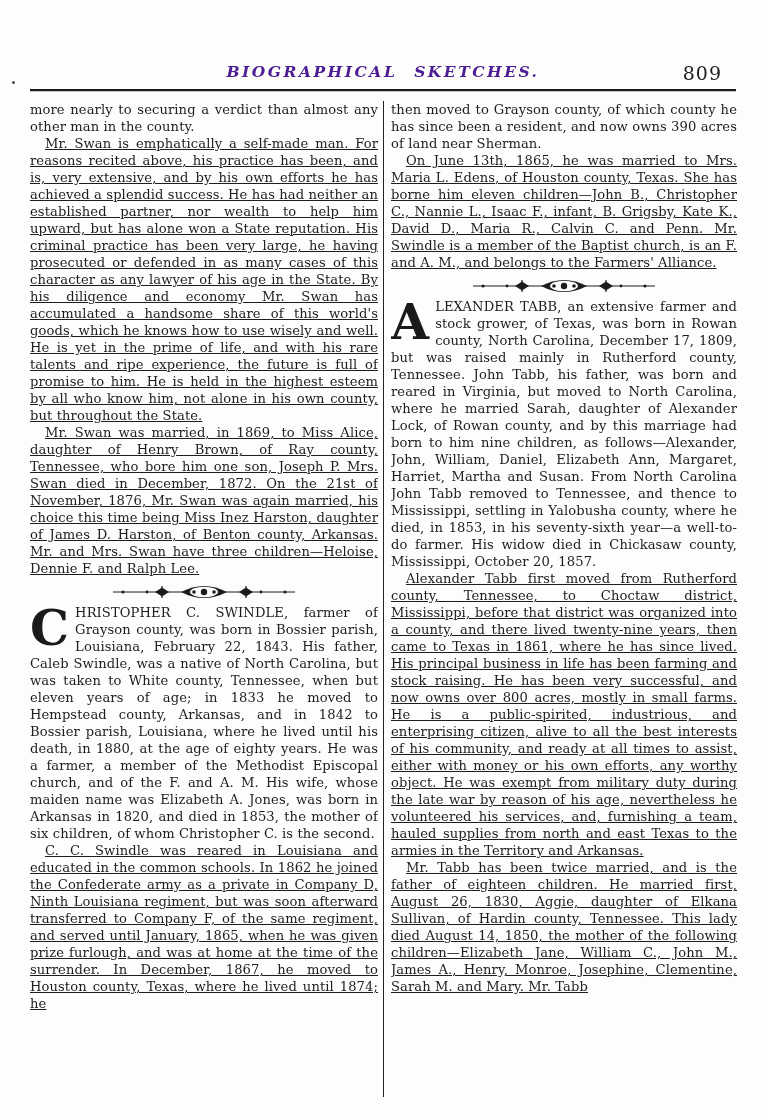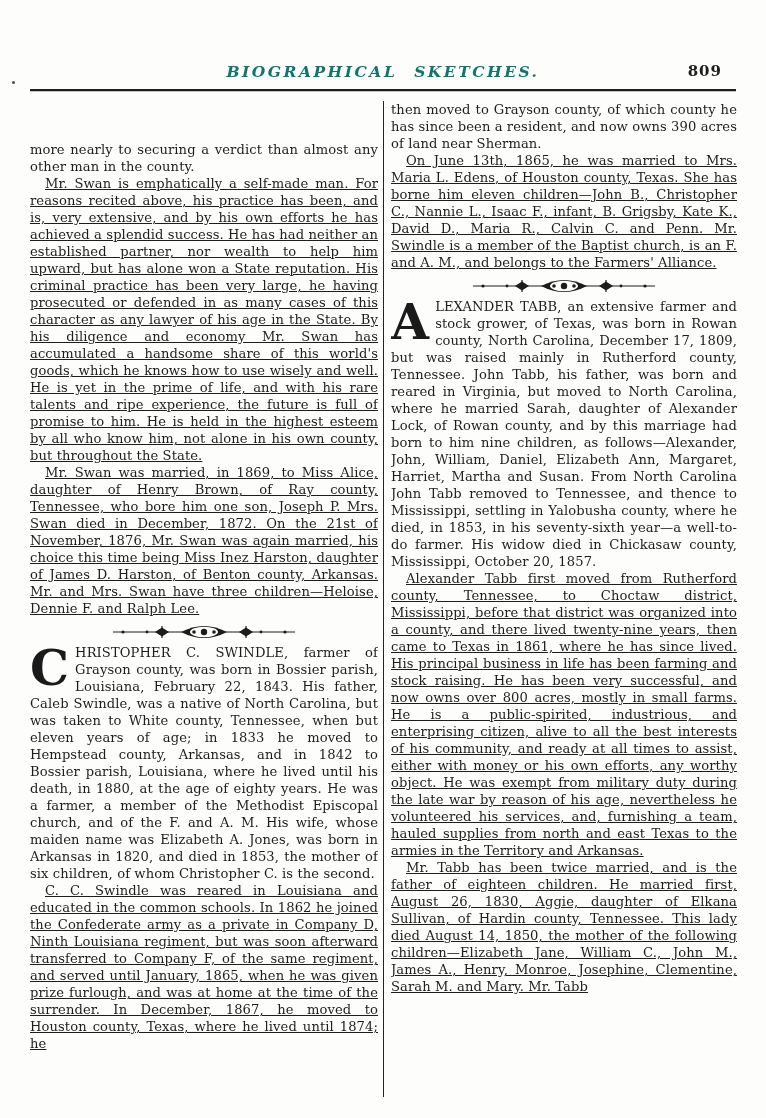--- a/index.html
+++ b/index.html
@@ -22,27 +22,27 @@
   }
   .running-title {
     position: absolute;
     left: 0; right: 0;
     text-align: center;
     font-style: italic;
     font-weight: bold;
     font-size: 15.5px;
     letter-spacing: 2.5px;
     word-spacing: 9px;
-    color: #0f766e;
+    color: #4c1d95;
   }
   .folio {
     position: absolute;
     right: 14px; top: 0;
-    font-weight: bold;
-    font-size: 15px;
+    font-weight: normal;
+    font-size: 19px;
     letter-spacing: 1px;
   }
   .head-rule {
     position: absolute;
     top: 89px; left: 30px;
     width: 706px; height: 2px;
     background: #1c1c1c;
     box-shadow: 0 1px 0 rgba(30,30,30,0.25);
   }
   .speck {
@@ -58,21 +58,21 @@
     width: 1px; height: 996px;
     background: #232323;
   }
   .columns {
     position: absolute;
     top: 101px; left: 30px;
     width: 707px;
     display: flex;
   }
   .col { overflow: hidden; }
-  .col-left  { width: 348px; margin-right: 13px; margin-top: 40px; }
+  .col-left  { width: 348px; margin-right: 13px; }
   .col-right { width: 346px; }
   .para {
     margin: 0;
     font-size: 13.1px;
     line-height: 17px;
     text-align: justify;
     letter-spacing: 0.1px;
     color: #1d1d1d;
   }
   .para.indent { text-indent: 15px; text-decoration: underline; }

